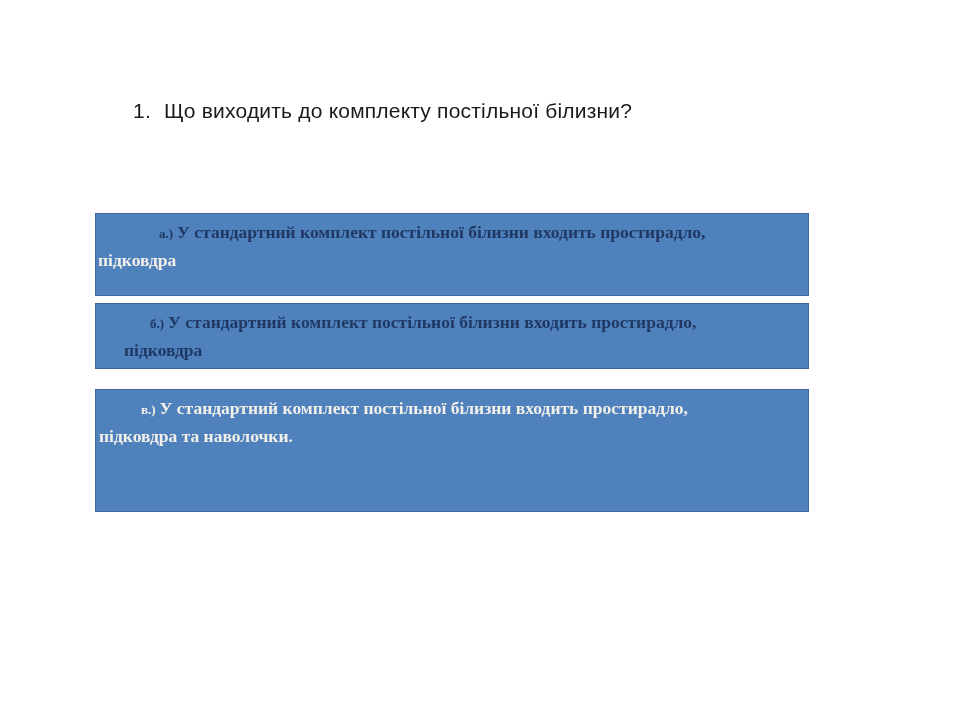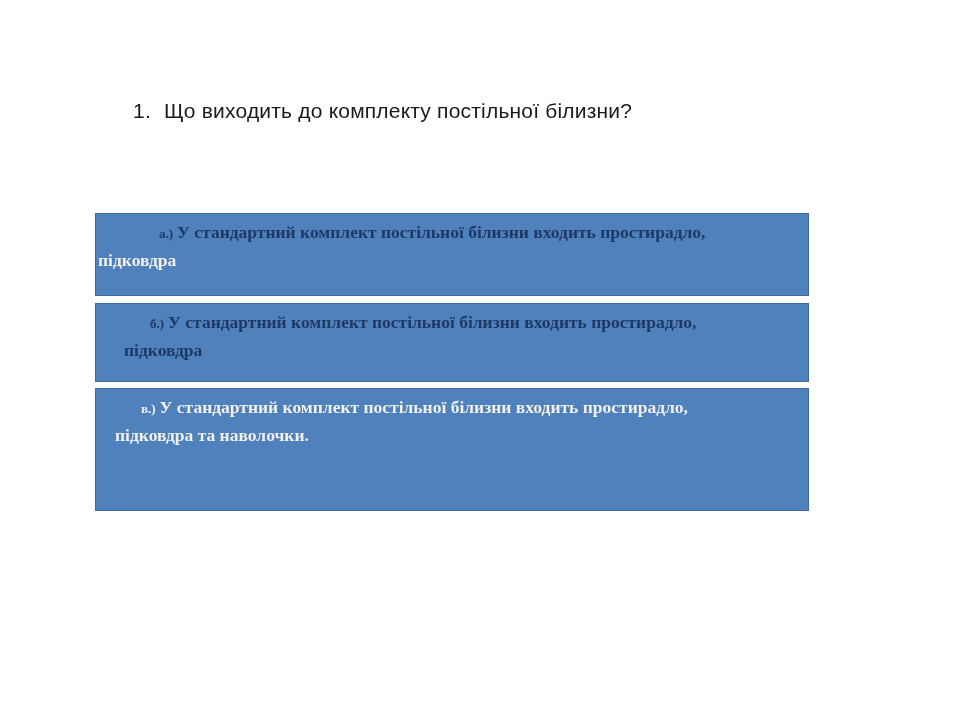--- a/index.html
+++ b/index.html
@@ -34,36 +34,36 @@
 
   .answer-row {
     width: 100%;
     background: var(--box-fill, #4F81BD);
     border: 1px solid var(--box-border, #3F699D);
     font-family: "Liberation Serif", serif;
     font-weight: bold;
     cursor: default;
   }
   .row-a { height: 83px; margin-bottom: 7px; }
-  .row-b { height: 79px; margin-bottom: 6px; }
+  .row-b { height: 66px; margin-bottom: 20px; }
   .row-c { height: 123px; }
 
   .answer-row p {
     font-size: 17.5px;
     line-height: 26px;
     white-space: nowrap;
   }
   .answer-row .l1 { padding-top: 5px; }
 
   .row-a .l1 { padding-left: 63px; }
   .row-a .l2 { padding-left: 2px; }
   .row-b .l1 { padding-left: 54px; }
   .row-b .l2 { padding-left: 28px; }
   .row-c .l1 { padding-left: 45px; }
-  .row-c .l2 { padding-left: 19px; }
+  .row-c .l2 { padding-left: 3px; }
 
   .option-label { font-size: 13px; margin-right: 4px; }
 
   [data-tone="dark"]  { color: var(--dark-text, #1F3864); }
   [data-tone="light"] { color: var(--light-text, #F2F0E8); }
 </style>
 </head>
 <body>
 
 <div class="slide-title">

